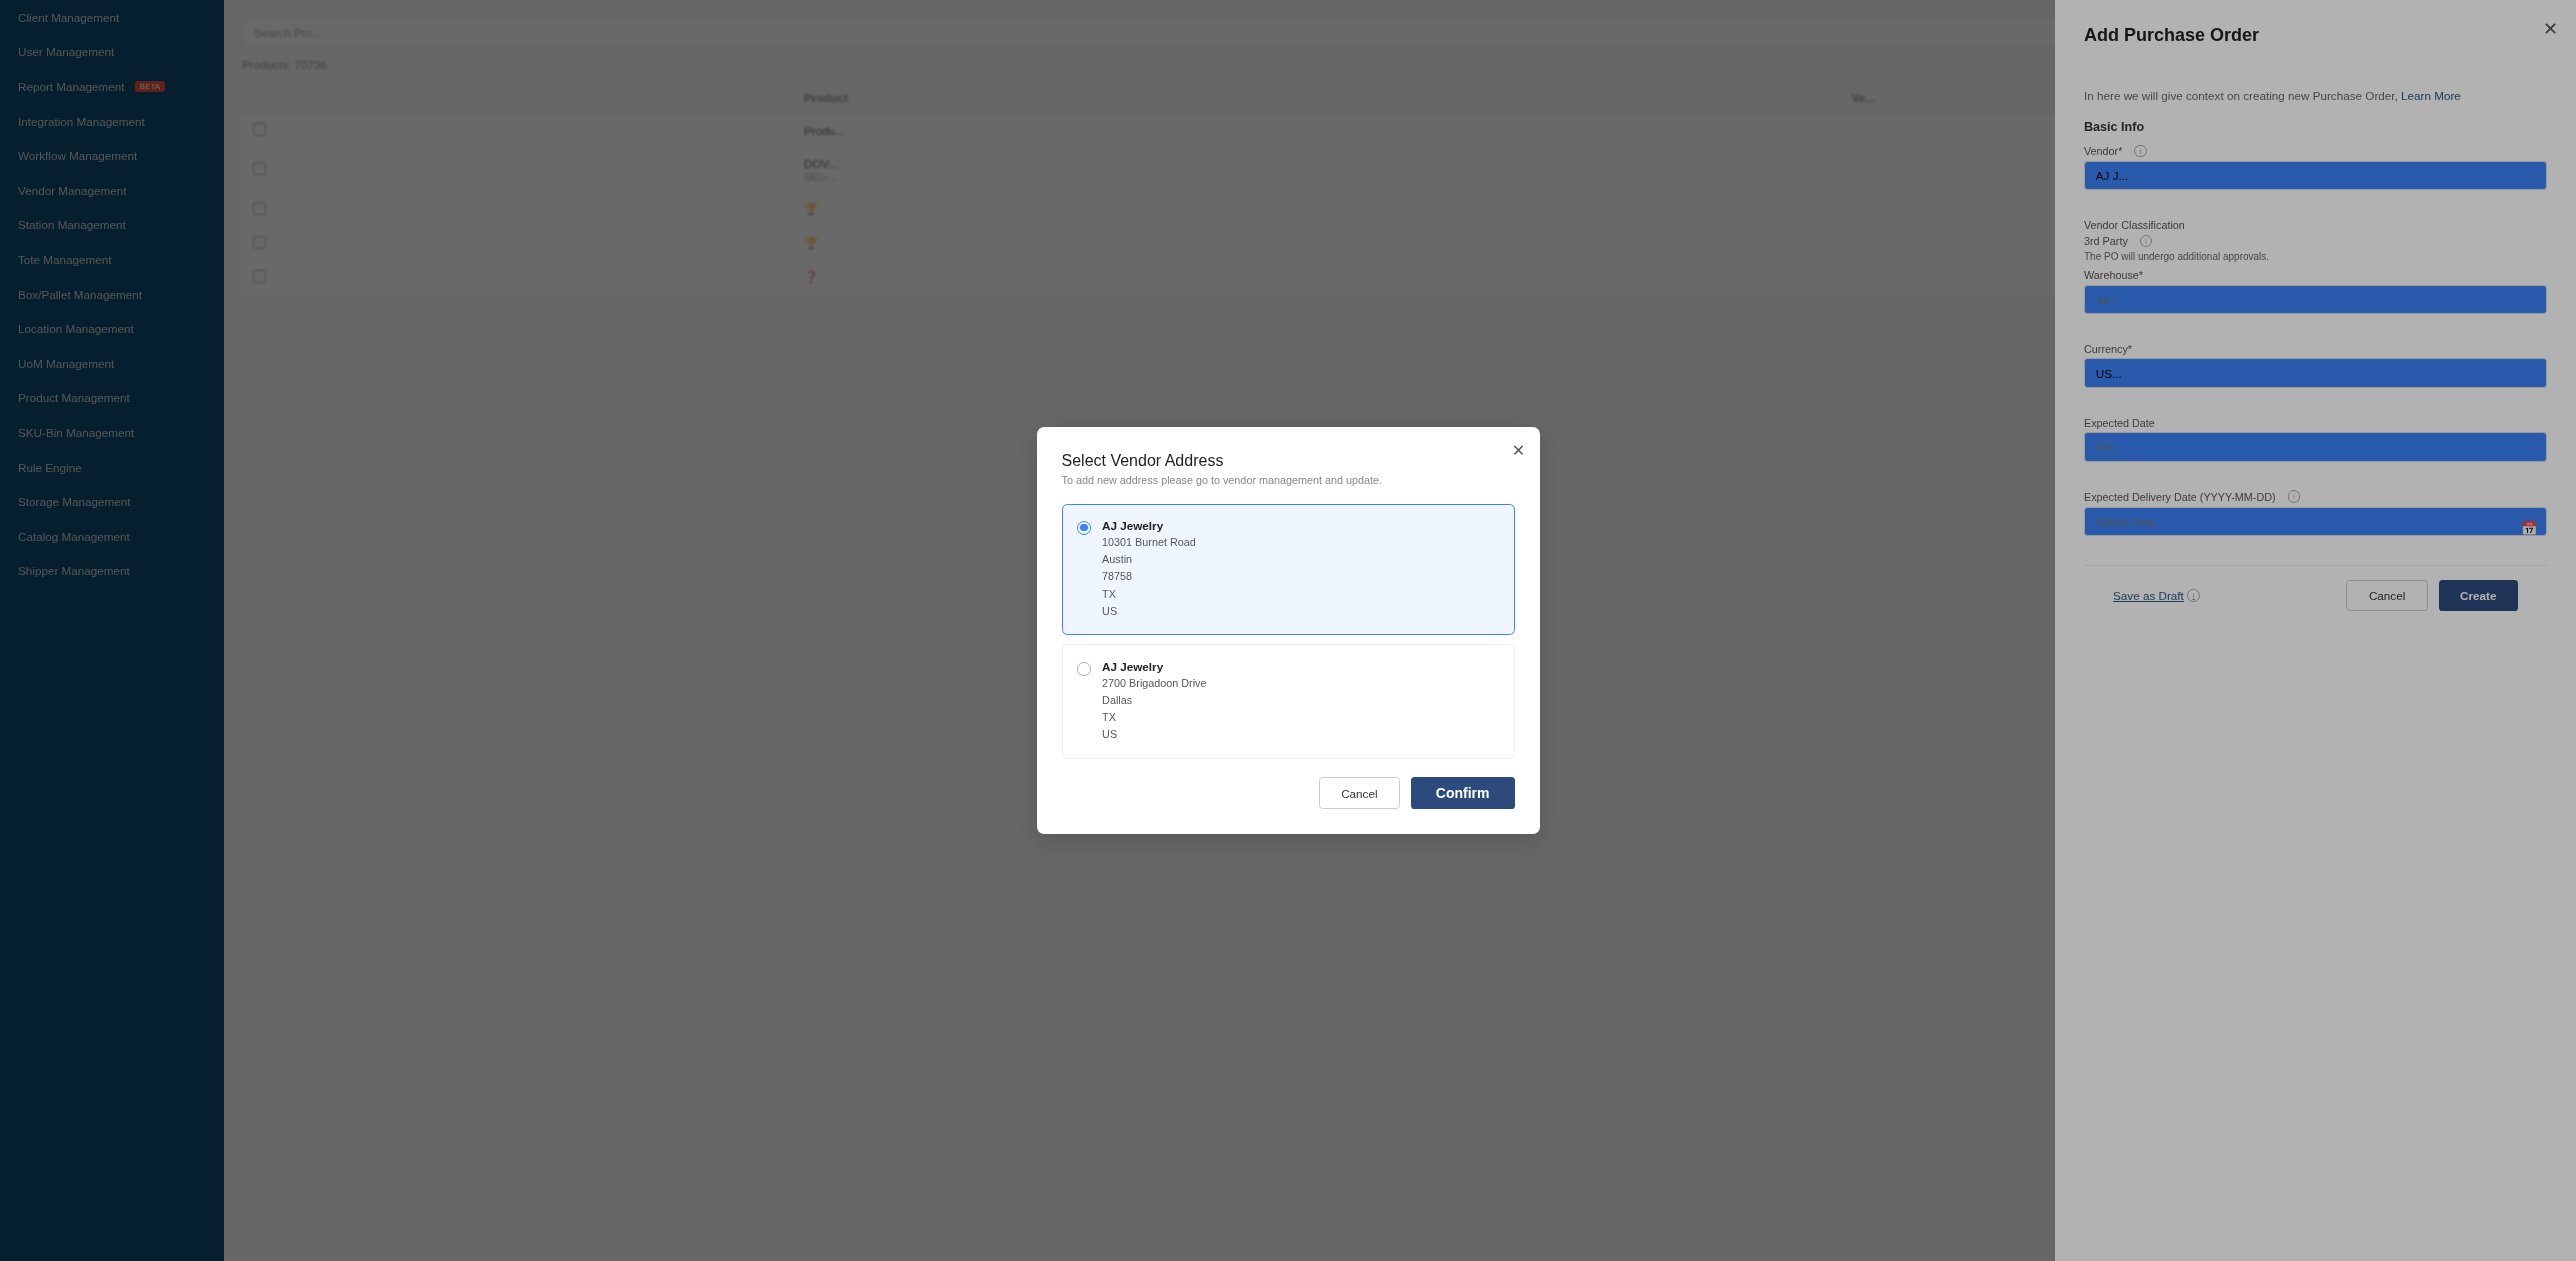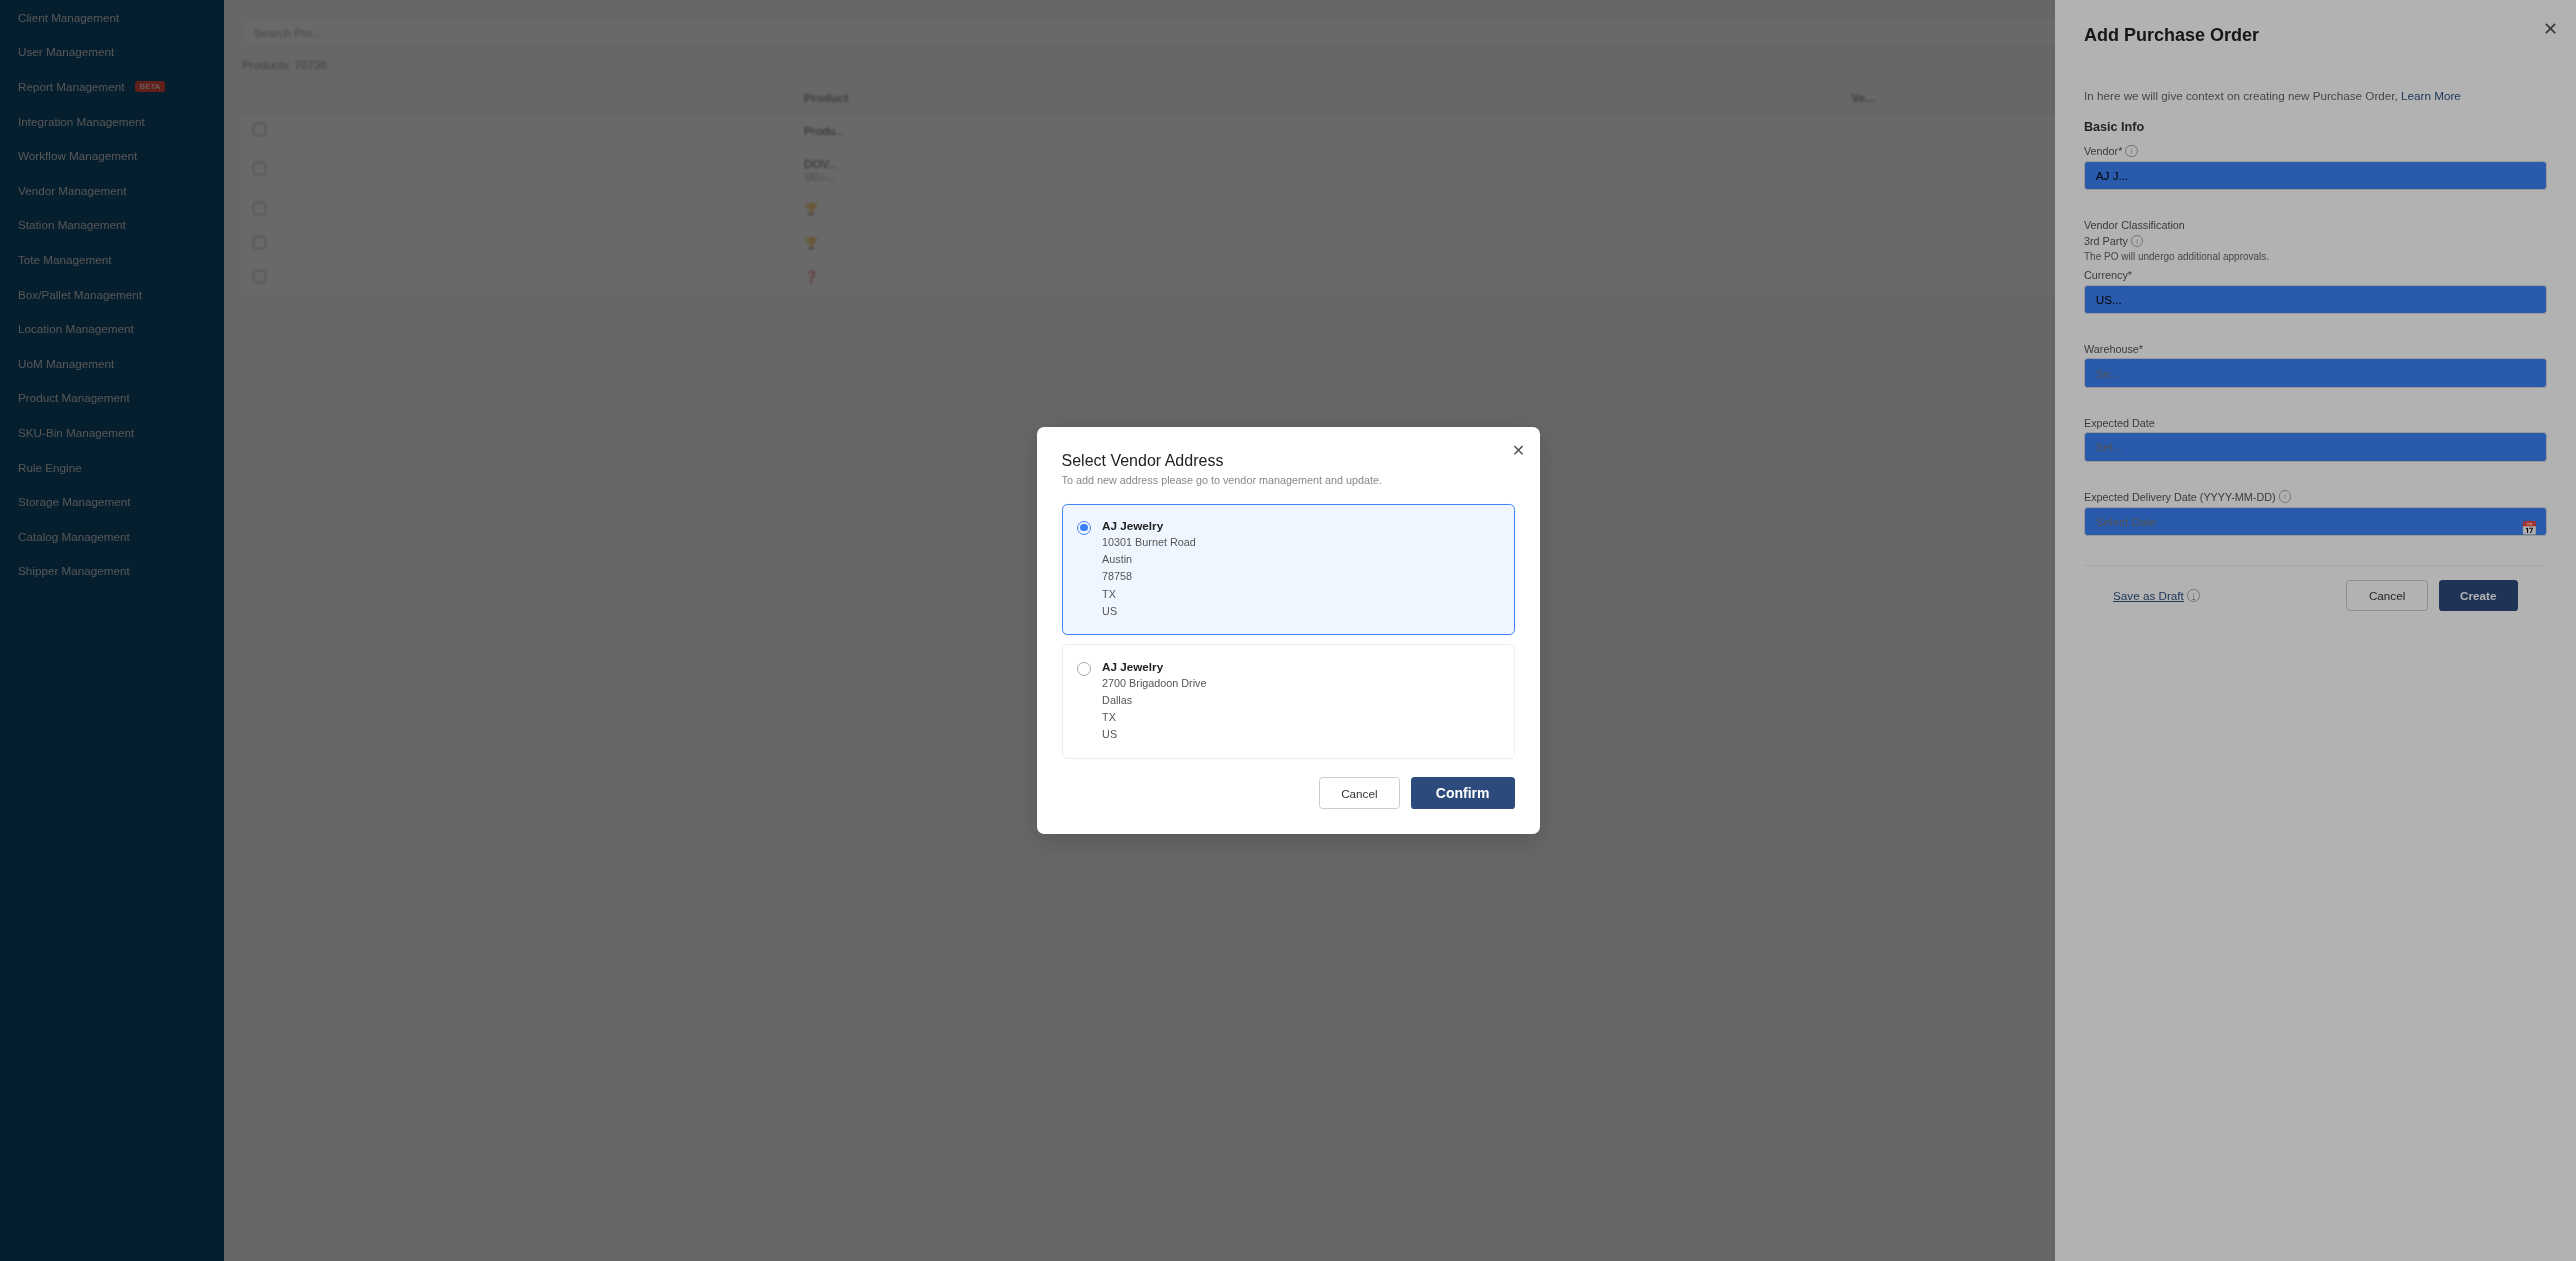--- a/index.html
+++ b/index.html
@@ -139,21 +139,21 @@
       font-weight: 700;
       color: #333;
       margin-bottom: 10.8px;
     }
     .form-label {
       font-size: 10.8px;
       color: #555;
       margin-bottom: 3.6px;
       display: flex;
       align-items: center;
-      gap: 3px;
+      gap: 12px;
     }
     .info-icon {
       display: inline-flex;
       align-items: center;
       justify-content: center;
       width: 12.6px;
       height: 12.6px;
       border-radius: 50%;
       border: 0.9px solid #aaa;
       color: #aaa;
@@ -404,27 +404,27 @@
         <div class="form-label">Vendor Classification</div>
         <div class="form-label">
           <span>3rd Party</span>
           <span class="info-icon">i</span>
         </div>
         <div style="font-size:10px;color:#666;">The PO will undergo additional approvals.</div>
       </div>
     </div>
 
     <div class="form-group">
+      <div class="form-label">Warehouse*</div>
+      <input class="form-input" placeholder="Se..." style="">
+    </div>
+
+    <div class="form-group">
       <div class="form-label">Currency*</div>
       <input class="form-input" value="US..." style="">
-    </div>
-
-    <div class="form-group">
-      <div class="form-label">Warehouse*</div>
-      <input class="form-input" placeholder="Se..." style="">
     </div>
 
     <div class="form-group">
       <div class="form-label">Expected Date</div>
       <input class="form-input" placeholder="Sel..." style="">
     </div>
 
     <div class="form-group">
       <div class="form-label">
         <span>Expected Delivery Date (YYYY-MM-DD)</span>

